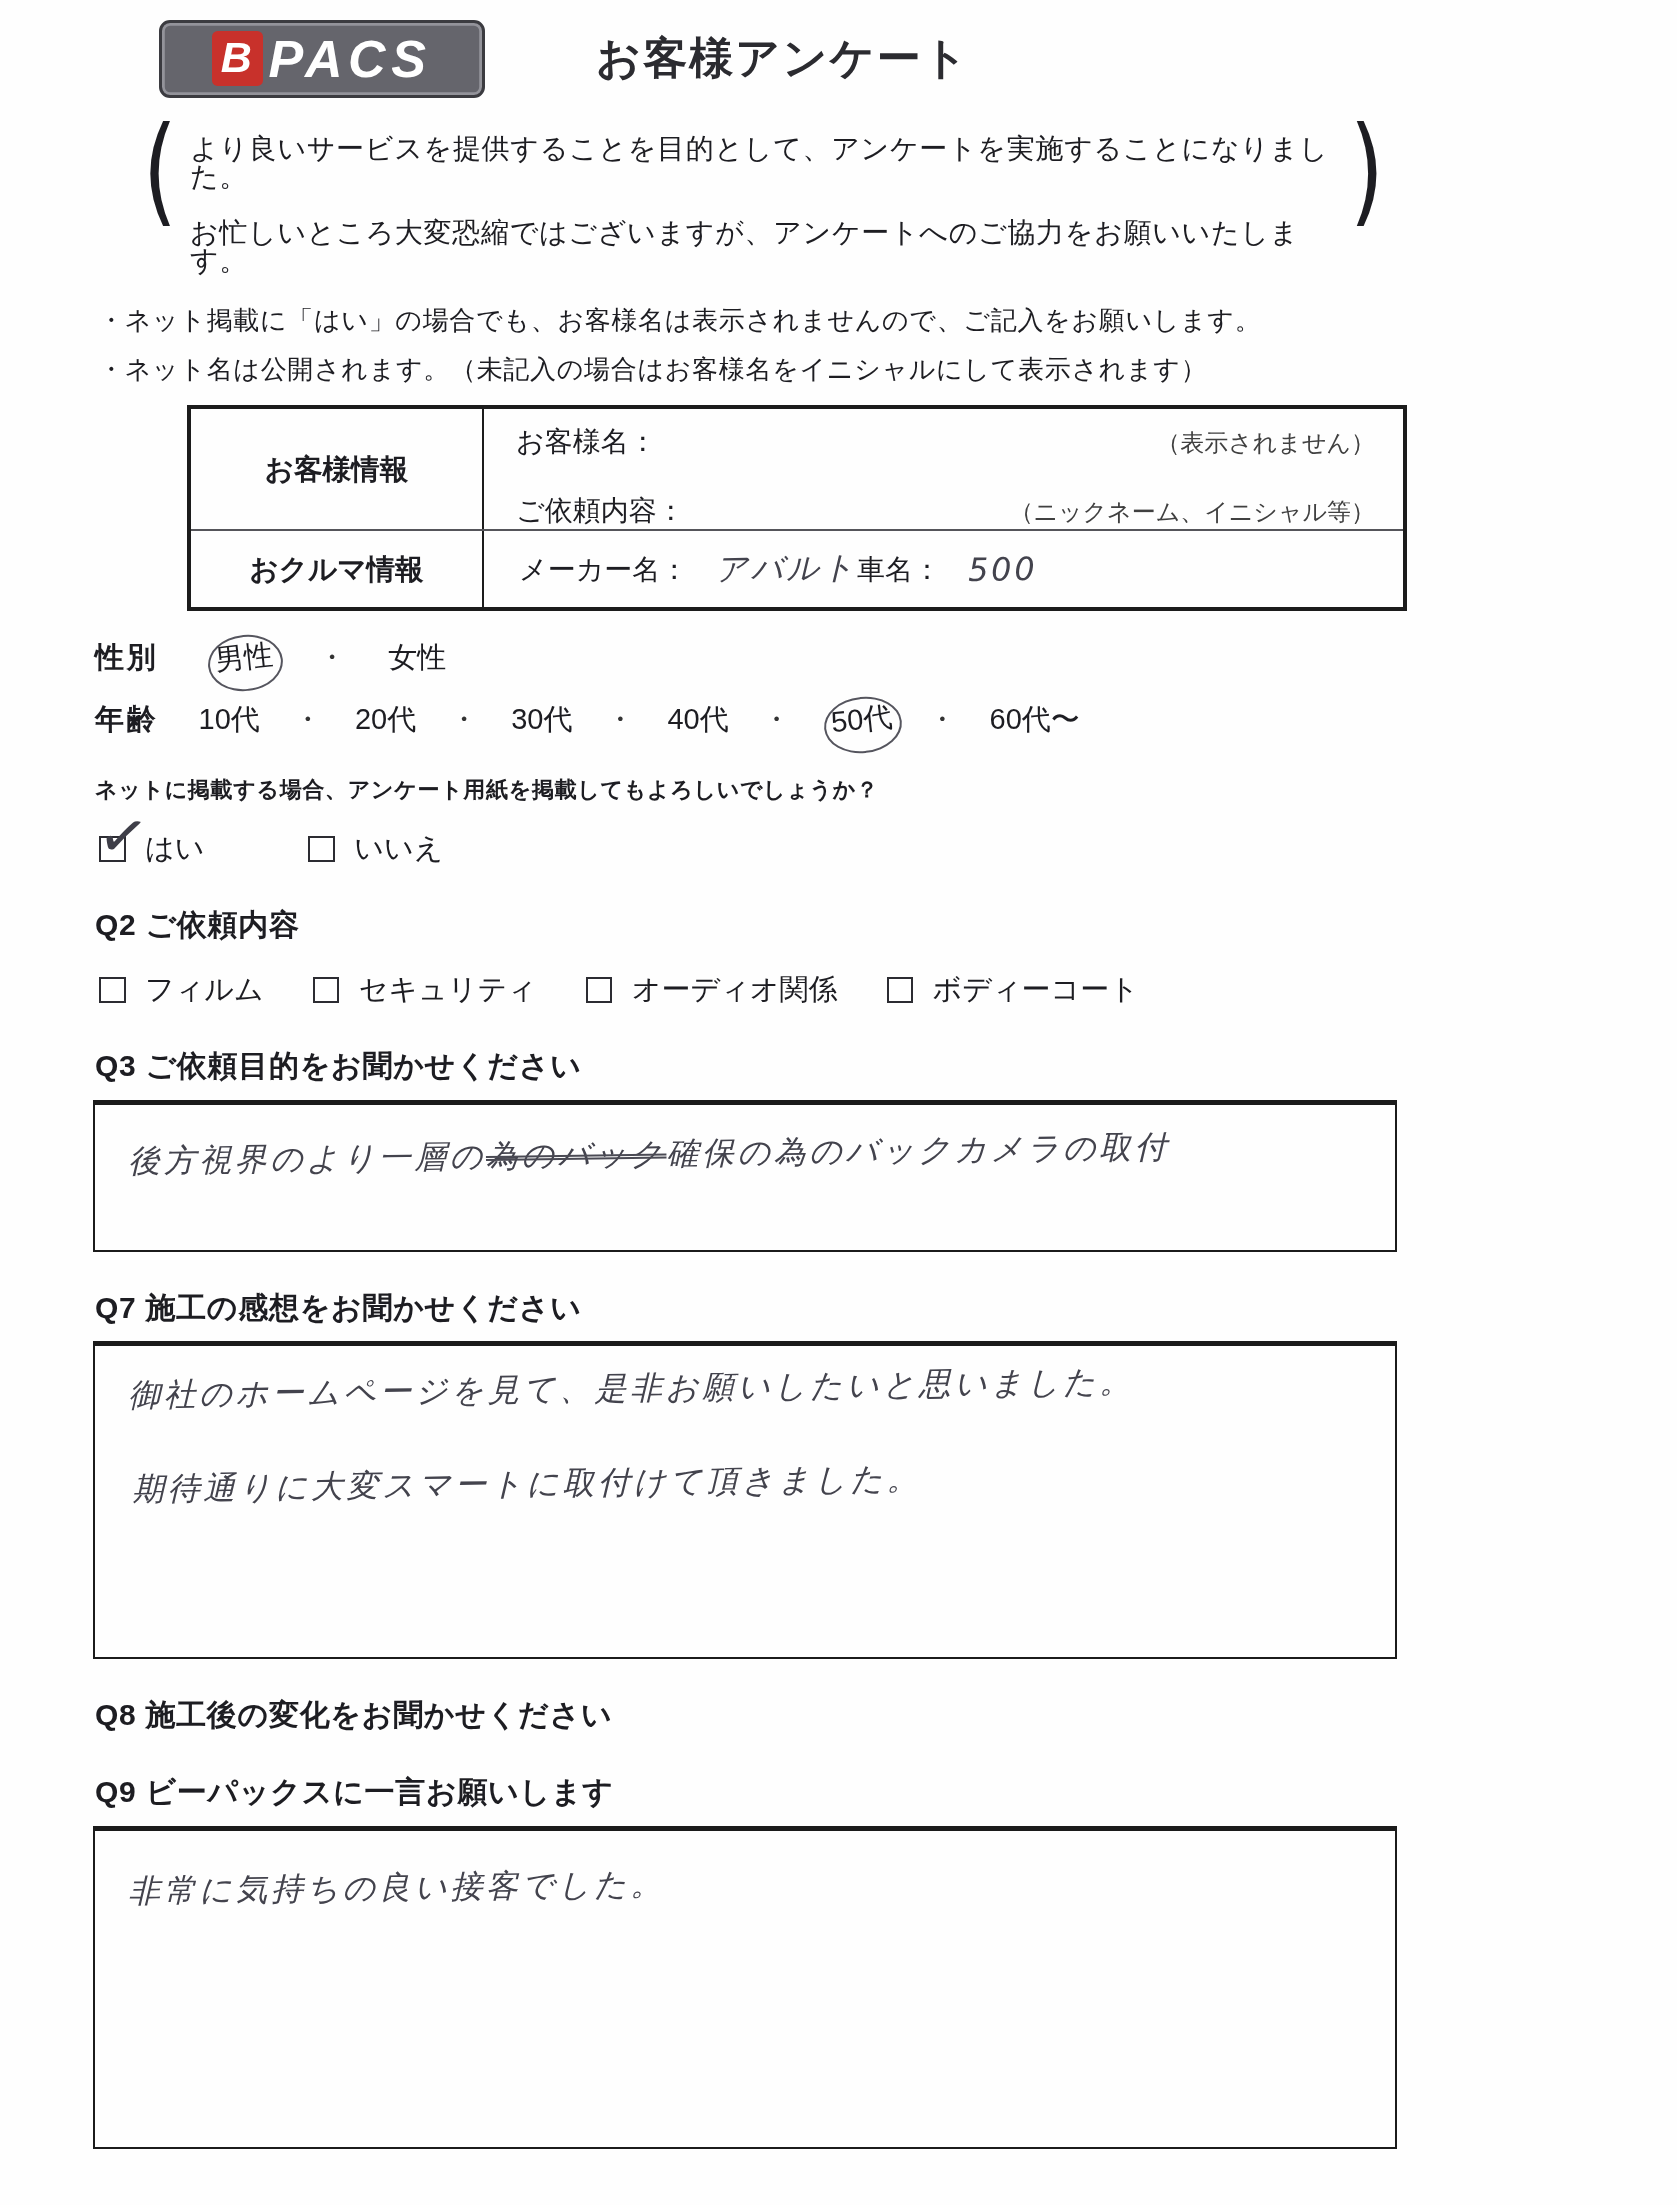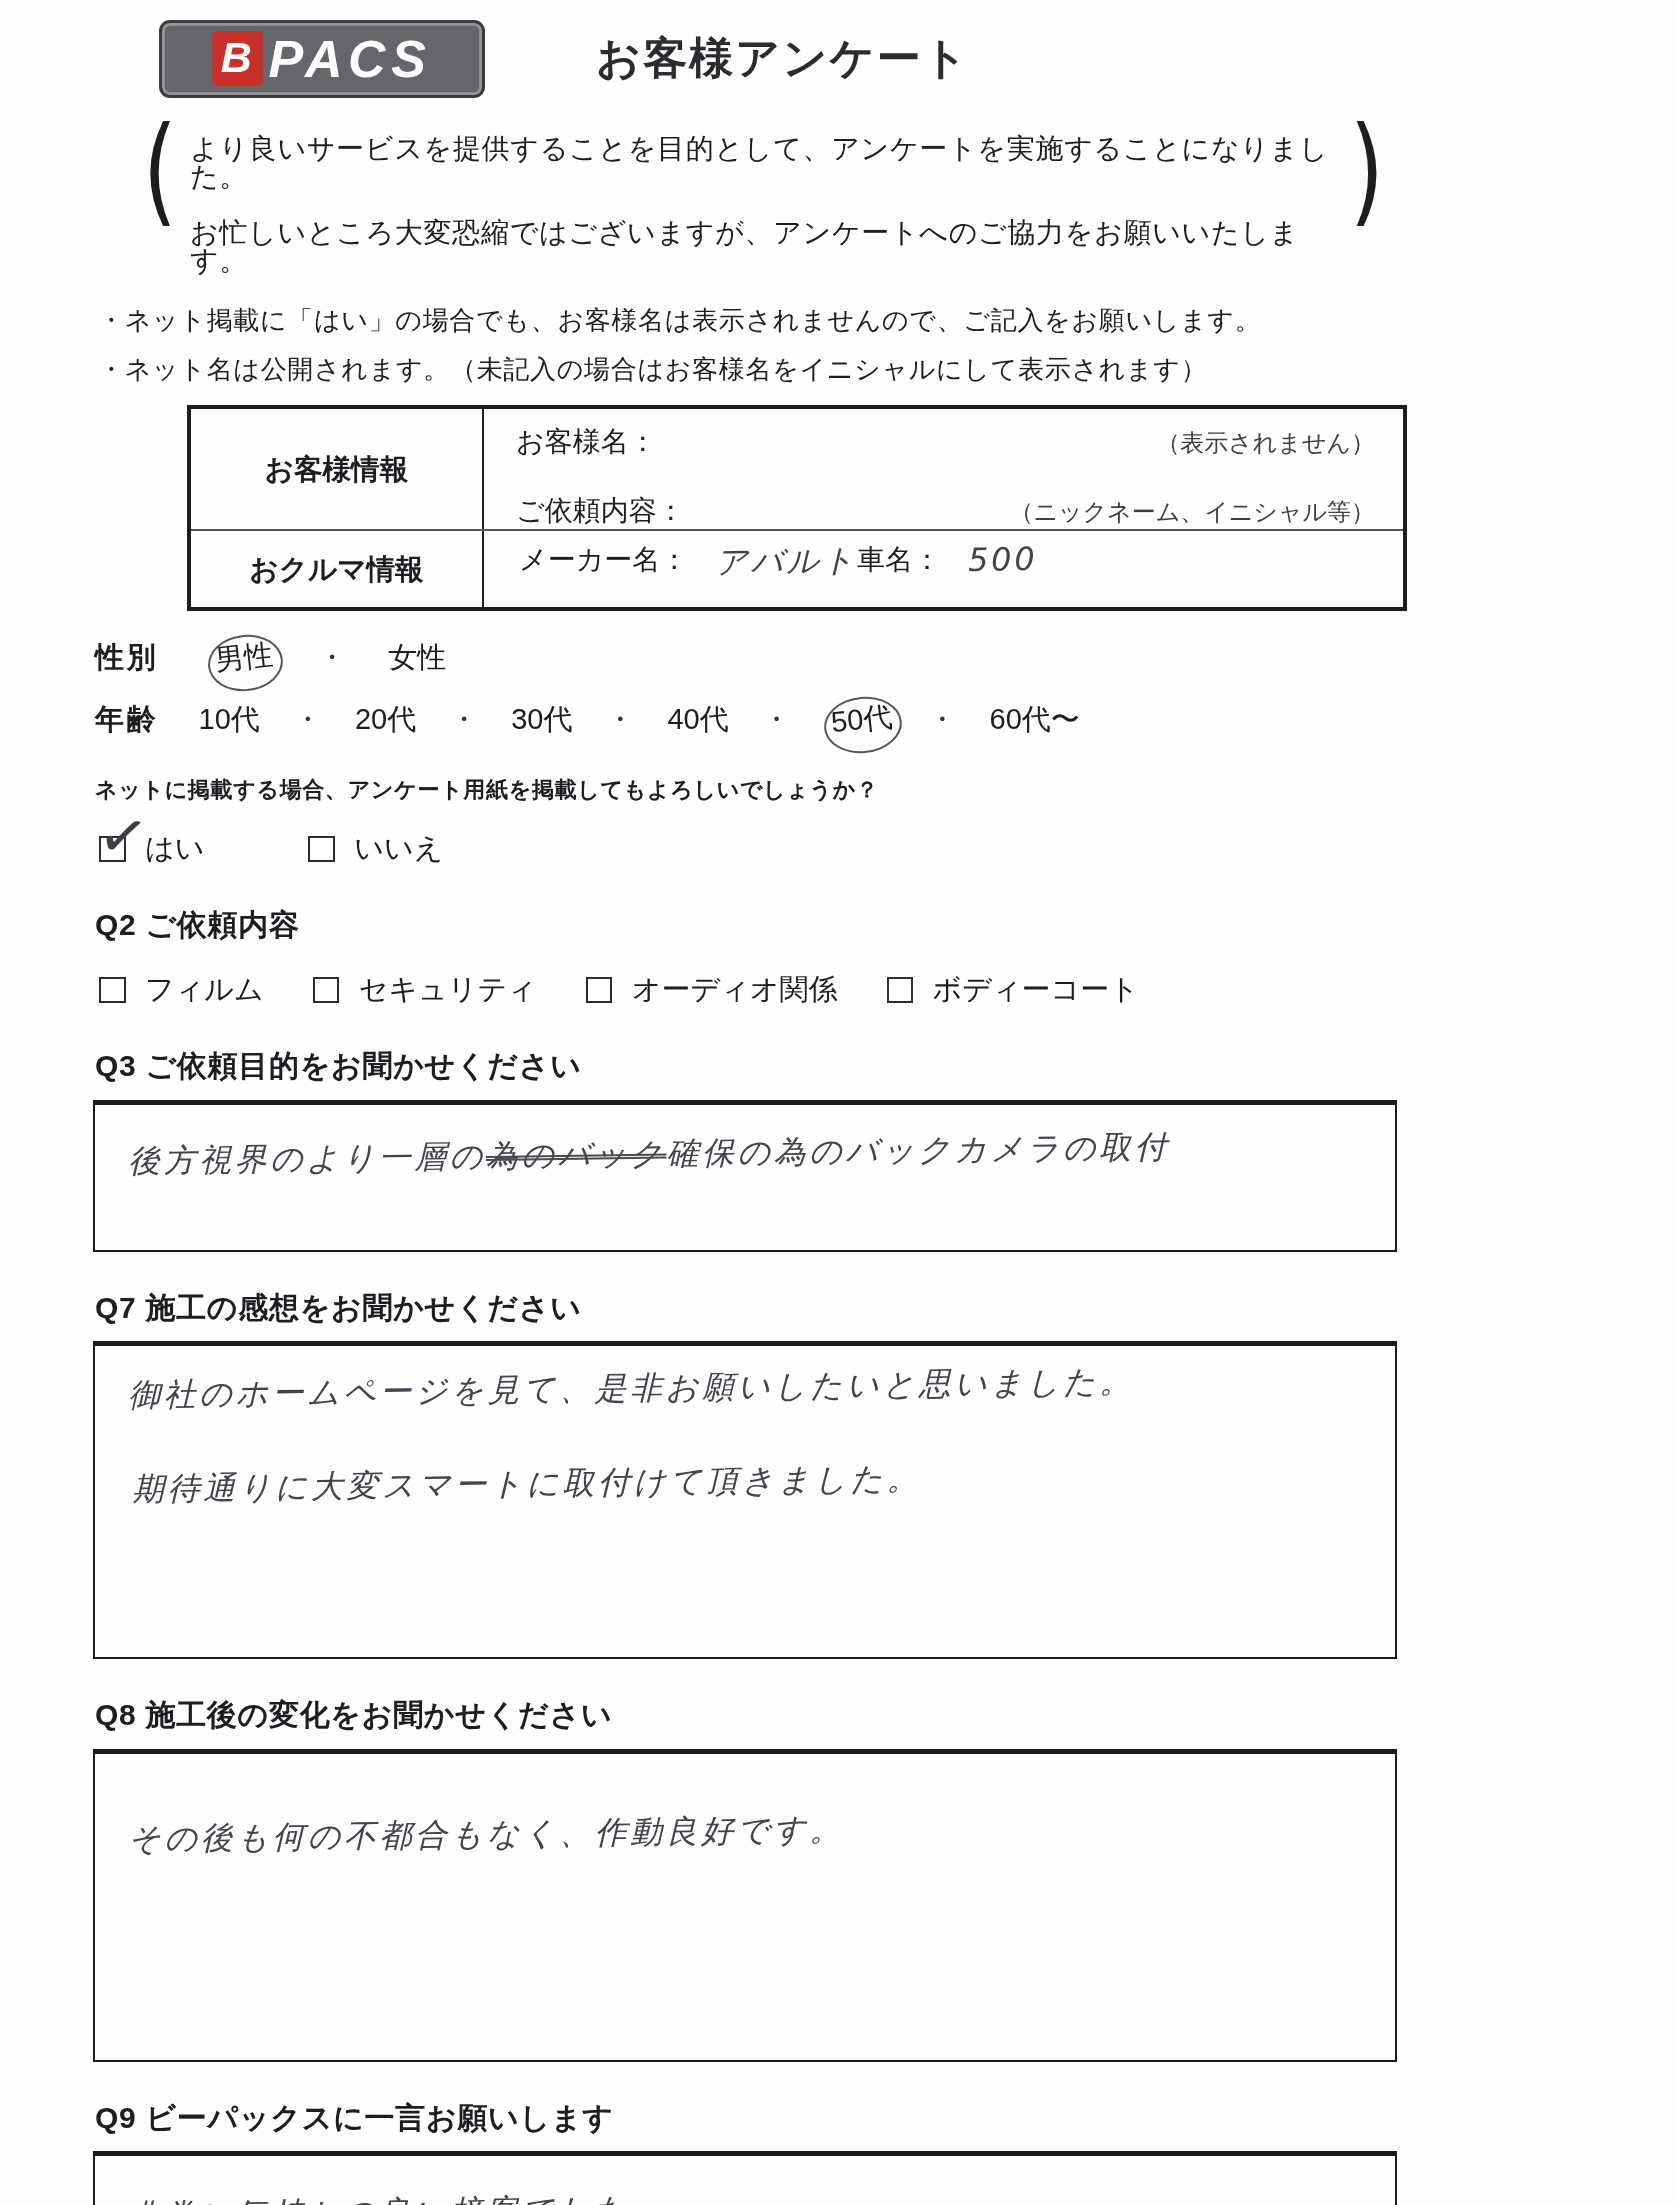--- a/index.html
+++ b/index.html
@@ -72,21 +72,21 @@
   .th {
     width:293px; flex:none;
     border-right:2.8px solid #1c1c1c;
     display:flex; align-items:center; justify-content:center;
     font-weight:bold; font-size:28.6px;
   }
   .td { flex:1; padding:9.8px 28px 7px 32px; font-size:28px; }
   .field-row { display:flex; align-items:baseline; margin-top:8.4px; }
   .field-row.first { margin-top:4.2px; }
   .field-note { margin-left:auto; font-size:24px; color:#404040; }
-  .car-cell { display:flex; align-items:flex-start;padding-left:35px; }
+  .car-cell { display:flex; align-items:center;padding-left:35px; }
   .car-cell .lbl { font-size:28px; }
   .car-cell .lbl.second { }
   
   .hw {
     font-style:italic;
     color:#43434d;
     letter-spacing:2.8px;
     font-family:"DejaVu Sans",sans-serif;
     display:inline-block;
     transform:rotate(-0.8deg);
@@ -254,23 +254,20 @@
     <span class="hw"><span>後方視界のより一層の</span><span class="strike">為のバック</span><span>確保の為のバックカメラの取付</span></span>
   </div>
 
   <div class="q-heading">Q7 施工の感想をお聞かせください</div>
   <div class="answer-box q7">
     <span class="hw">御社のホームページを見て、是非お願いしたいと思いました。</span>
     <span class="hw">期待通りに大変スマートに取付けて頂きました。</span>
   </div>
 
   <div class="q-heading">Q8 施工後の変化をお聞かせください</div>
-  <div class="answer-box q8">
-    <span class="hw">その後も何の不都合もなく、作動良好です。</span>
-  </div>
 
   <div class="q-heading">Q9 ビーパックスに一言お願いします</div>
   <div class="answer-box q9">
     <span class="hw">非常に気持ちの良い接客でした。</span>
 
   </div>
 
 </div>
 
 

